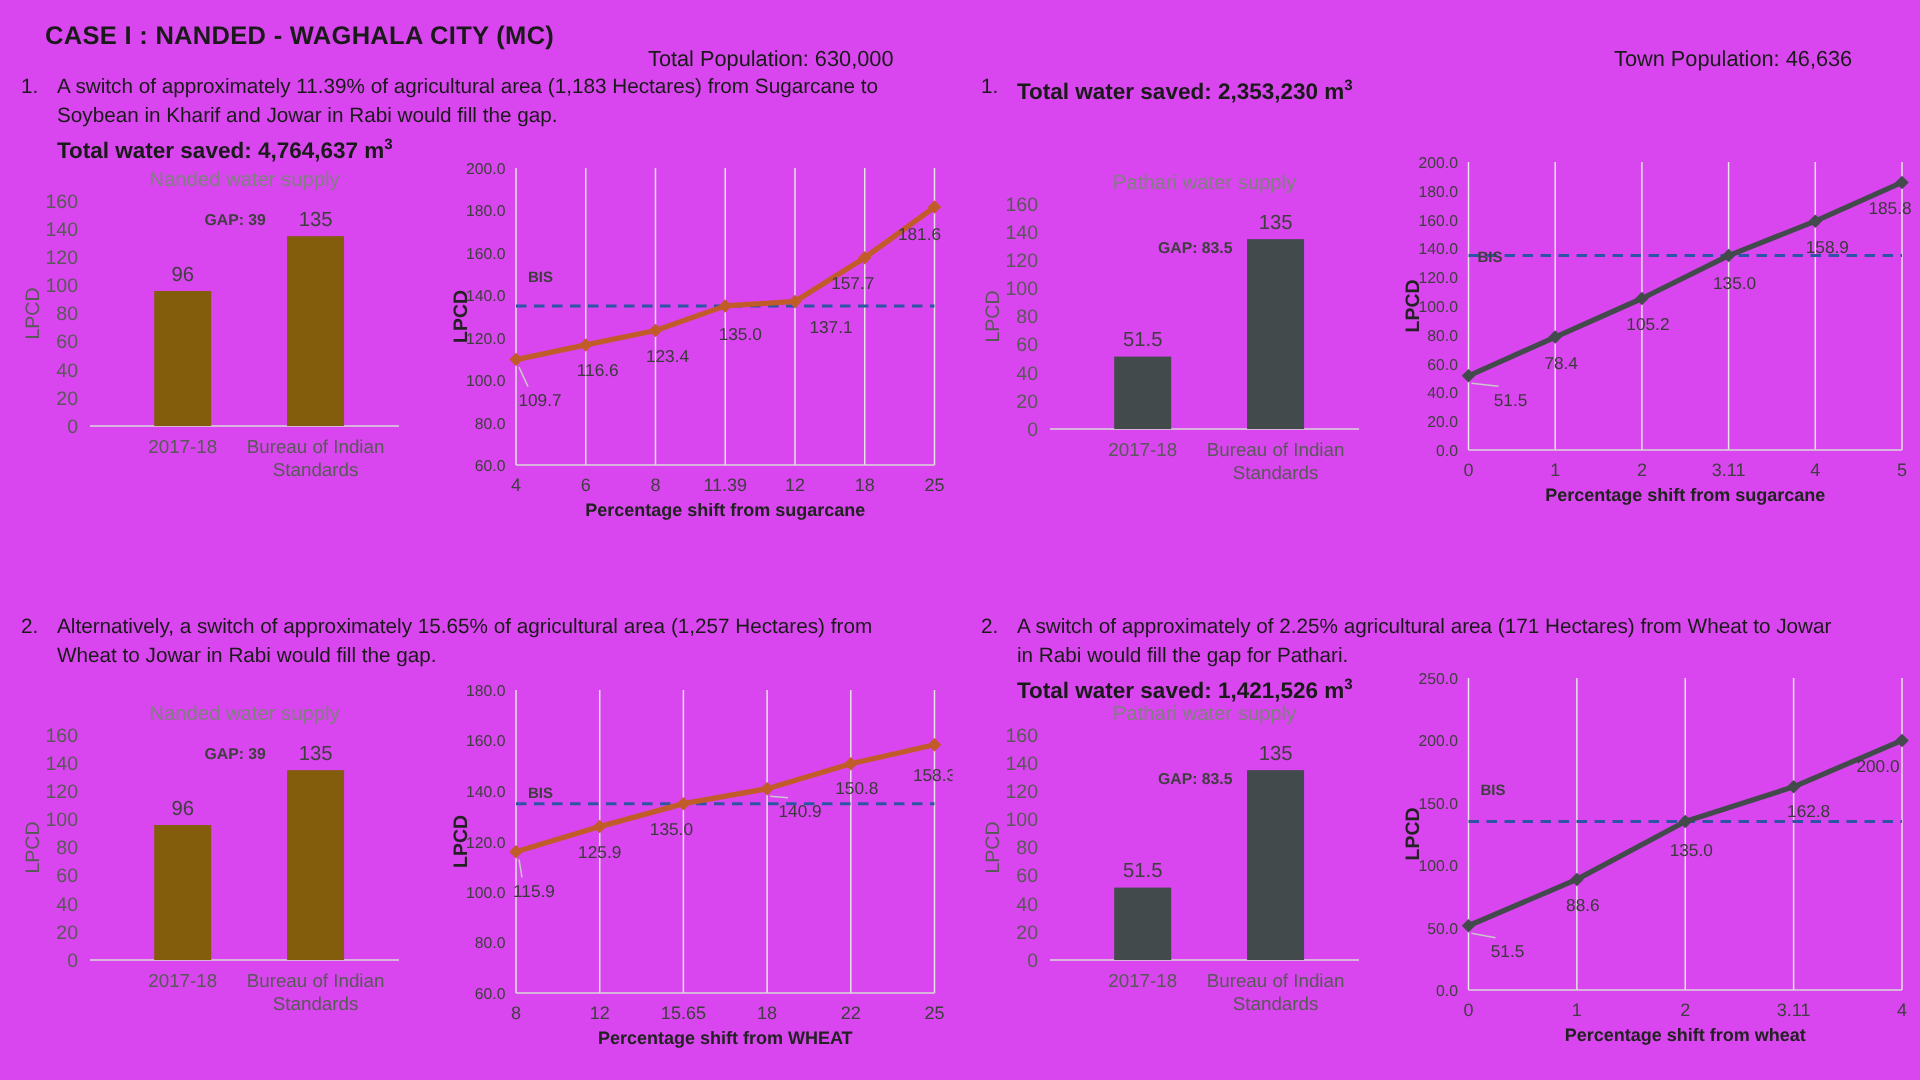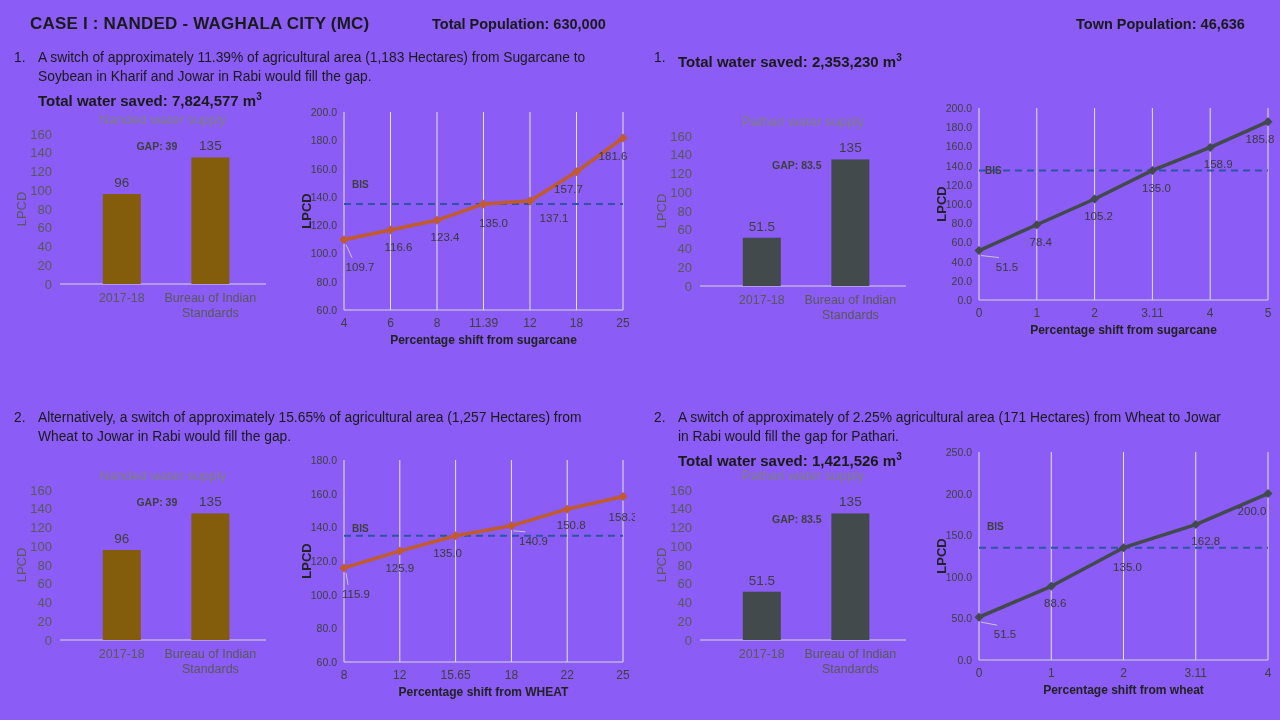--- a/index.html
+++ b/index.html
@@ -1,21 +1,21 @@
 <!DOCTYPE html>
 <html><head>
 <meta charset="utf-8">
 <style>
   html,body{margin:0;padding:0;background:#fff;}
   body{font-family:"Liberation Sans", sans-serif; color:#1a1a1a;}
-  .slide{position:relative;width:1280px;height:720px;background:#8b5cf6;overflow:hidden;}
+  .slide{position:relative;width:1280px;height:720px;background:#d946ef;overflow:hidden;}
   .case-col{position:absolute;top:0;width:640px;height:720px;}
   #case1{left:0;} #case2{left:640px;}
   .hdr-title{position:absolute;top:14px;left:30px;font-size:17px;font-weight:bold;letter-spacing:.2px;white-space:nowrap;}
-  .hdr-pop{position:absolute;top:16px;font-size:14.5px;font-weight:bold;white-space:nowrap;}
+  .hdr-pop{position:absolute;top:32px;font-size:14.5px;font-weight:normal;white-space:nowrap;}
   #case1 .hdr-pop{left:432px;} #case2 .hdr-pop{left:436px;}
   .item{position:absolute;display:flex;gap:10px;font-size:13.8px;line-height:1.4;}
   .item .num{flex:0 0 14px;}
   .item-body{flex:1;}
   .total-line{font-weight:bold;font-size:15px;margin-top:3px;}
   .total-line sup{font-size:10px;}
   #case1 .item1{top:48px;left:14px;width:606px;}
   #case1 .item2{top:408px;left:14px;width:606px;}
   #case2 .item1{top:48px;left:14px;width:575px;}
   #case2 .item2{top:408px;left:14px;width:570px;}
@@ -28,21 +28,21 @@
 <div class="slide">
 
   <div class="case-col" id="case1">
     <div class="hdr-title">CASE I : NANDED - WAGHALA CITY (MC)</div>
     <div class="hdr-pop">Total Population: 630,000</div>
 
     <div class="item item1">
       <div class="num">1.</div>
       <div class="item-body">
         <div>A switch of approximately 11.39% of agricultural area (1,183 Hectares) from Sugarcane to Soybean in Kharif and Jowar in Rabi would fill the gap.</div>
-        <div class="total-line"><span>Total water saved:  7,824,577 m</span><sup>3</sup></div>
+        <div class="total-line"><span>Total water saved:  4,764,637 m</span><sup>3</sup></div>
       </div>
     </div>
 
     <div class="item item2">
       <div class="num">2.</div>
       <div class="item-body">
         <div>Alternatively, a switch of approximately 15.65% of agricultural area (1,257 Hectares) from Wheat to Jowar in Rabi would fill the gap.</div>
       </div>
     </div>
   </div>

